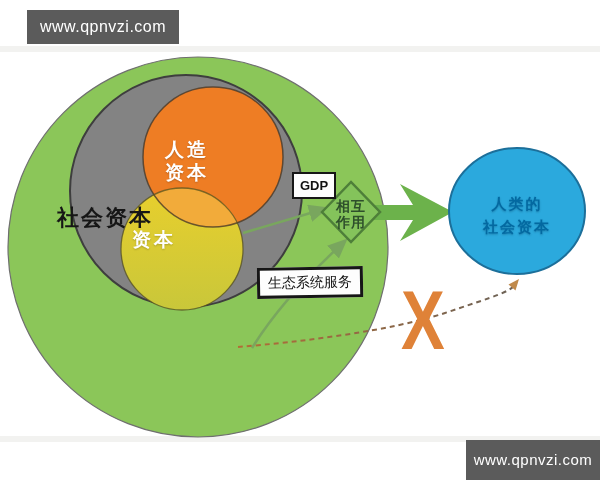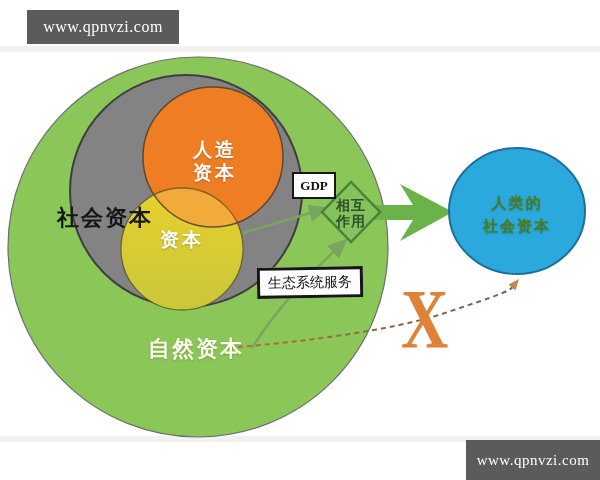--- a/index.html
+++ b/index.html
@@ -1,45 +1,45 @@
 <!DOCTYPE html>
 <html style="--natural_green: #8bc659; --social_gray: #838383; --manmade_orange: #ee7d24; --financial_yellow: #e8cf2d; --financial_yellow_deep: #c9c73a; --overlap_amber: #f2ab3a; --welfare_blue: #2ba9dd; --welfare_blue_border: #1c6f9a; --arrow_green: #6cb24b; --diamond_fill: #84c35b; --diamond_border: #4e7f39; --diamond_text: #2e4f2b; --thin_arrow_green: #79a65e; --dashed_brown: #b26d36; --dashed_gray: #6b6257; --dash_head_tan: #c08a4c; --x_orange: #df8238; --watermark_bg: #5b5b5b; --watermark_text: #ffffff; --box_bg: #fdfdfd; --box_border: #161616; --social_text: #161616; --natural_text: #fcfdea; --capital_text: #ffffff; --band: #ededea;"><head>
 <meta charset="utf-8">
 <style>
   html,body{margin:0;padding:0;background:#fff;}
   #stage{
     position:relative;width:600px;height:480px;overflow:hidden;background:#fff;
-    font-family:Liberation Serif, serif;
+    font-family:Liberation Sans, sans-serif;
   }
   #stage .band{position:absolute;left:0;width:600px;height:6px;background:var(--band,#ededea);opacity:.7;}
   #diagram-svg{position:absolute;left:0;top:0;}
   .overlay{position:absolute;}
   .wm{
     background:var(--watermark_bg,#5b5b5b);color:var(--watermark_text,#fff);
     text-align:center;letter-spacing:.5px;
   }
   .wm.top{left:27px;top:10px;width:152px;height:34px;line-height:34px;font-size:16px;}
   .wm.bottom{left:466px;top:440px;width:134px;height:40px;line-height:40px;font-size:15px;}
   .label-social{
     left:57px;top:159px;font-size:22px;font-weight:bold;color:var(--social_text,#161616);
     letter-spacing:2px;
     margin-top:44px;
   }
   .label-natural{
     left:148px;top:334px;font-size:22px;font-weight:bold;color:var(--natural_text,#fcfdea);
     letter-spacing:2px;text-shadow:0 1px 2px rgba(60,90,30,.35);
   }
   .circle-label{
-    text-align:center;color:var(--capital_text,#fff);font-weight:bold;font-size:19px;
+    color:var(--capital_text,#fff);font-weight:bold;font-size:19px;
     line-height:1.2;letter-spacing:3px;text-shadow:0 1px 2px rgba(0,0,0,.22);
   }
   .label-manmade{left:165px;top:139px;width:100px;}
   .label-financial{left:132px;top:229px;width:100px;}
   .label-welfare{
-    left:457px;top:192px;width:120px;text-align:center;color:#4d7c0f;font-weight:bold;
+    left:457px;top:192px;width:120px;text-align:center;color:#0369a1;font-weight:bold;
     font-size:15px;line-height:1.55;letter-spacing:2px;text-shadow:0 1px 2px rgba(0,40,70,.3);
   }
   .label-interaction{
     left:323px;top:198px;width:56px;text-align:center;font-size:14px;font-weight:bold;
     line-height:1.15;color:var(--diamond_text,#2e4f2b);letter-spacing:1px;
   }
   .tag-box{
     background:var(--box_bg,#fdfdfd);border:2px solid var(--box_border,#161616);
     box-sizing:border-box;display:flex;align-items:center;justify-content:center;
     color:#111;
@@ -124,19 +124,18 @@
 
   <div class="overlay tag-box gdp-box">GDP</div>
 
   <div class="overlay tag-box eco-box">生态系统服务</div>
 
   <div class="overlay label-welfare">
     <div>人类的</div>
     <div>社会资本</div>
   </div>
 
-  <div class="overlay label-natural">自然资本</div>
 
   <div class="overlay x-mark">X</div>
 
   <div class="overlay wm bottom">www.qpnvzi.com</div>
 
 </div>
 
 </body></html>

